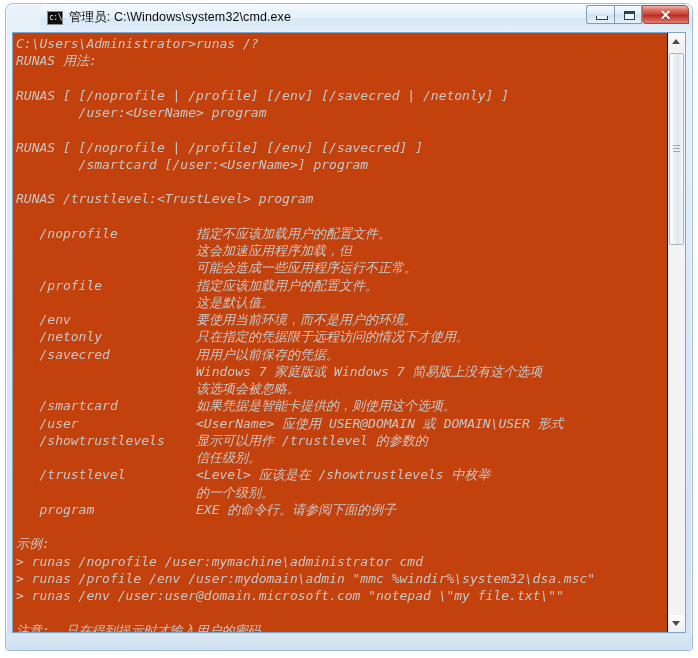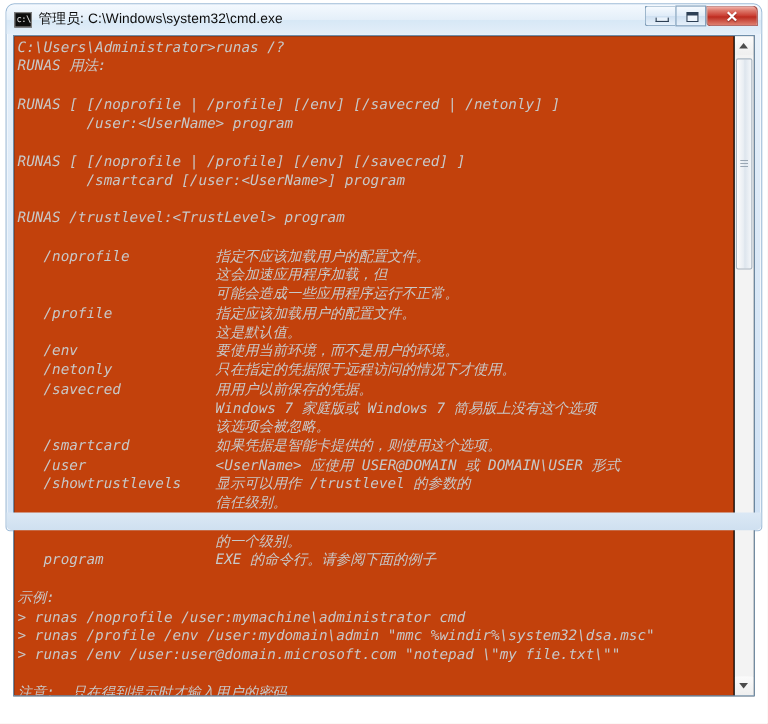--- a/index.html
+++ b/index.html
@@ -10,26 +10,27 @@
     height: 658px;
     overflow: hidden;
     font-family: "Liberation Sans", sans-serif;
   }
 
   #window {
     position: absolute;
     left: 5px;
     top: 3px;
     width: 688px;
-    height: 480px;
+    height: 648px;
     border-radius: 8px 8px 4px 4px;
     background: linear-gradient(180deg, #e9f2fb 0%, #dbe9f7 45%, #cfe1f4 100%);
     border: 1px solid #9fbcd8;
     box-shadow: 0 0 0 1px rgba(255,255,255,0.7) inset;
     box-sizing: border-box;
+    padding-left: 34px;
   }
 
   
   #titlebar {
     position: relative;
     height: 27px;
     display: flex;
     align-items: center;
     padding-left: 7px;
     border-radius: 7px 7px 0 0;

